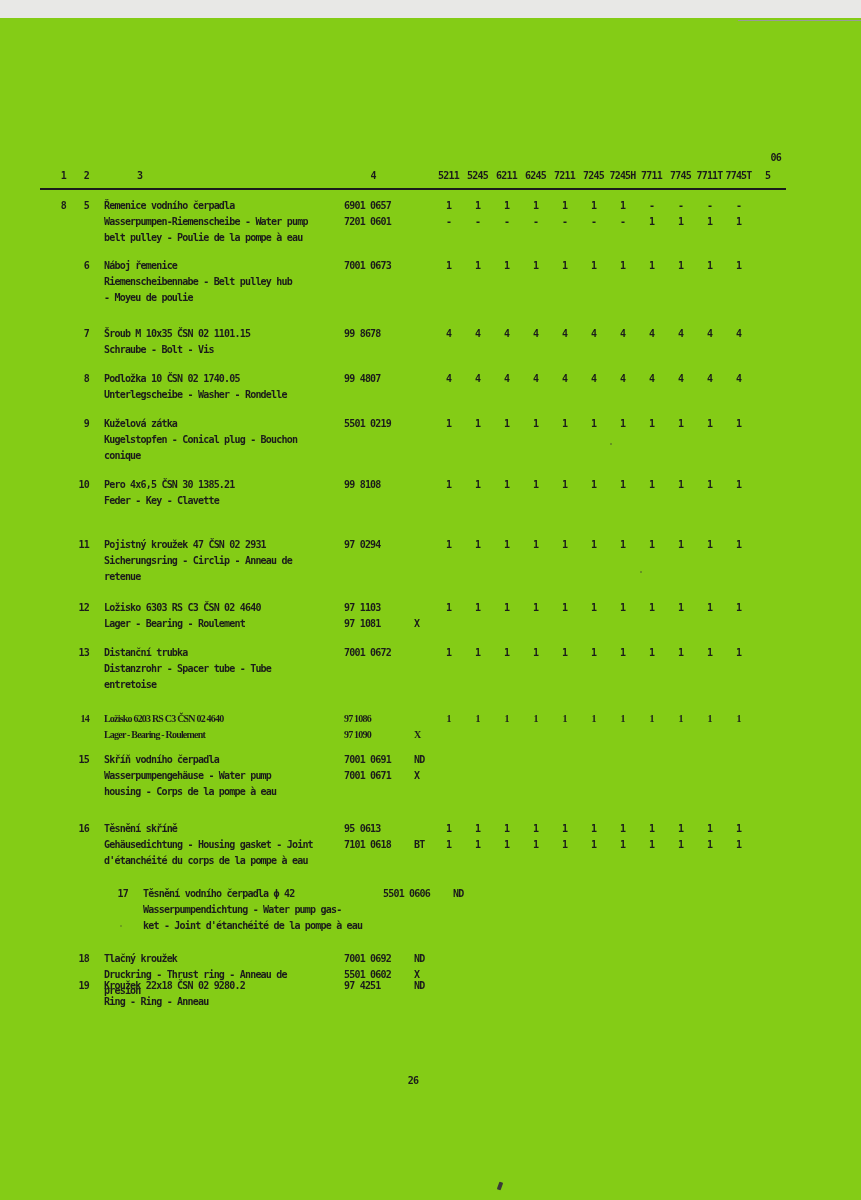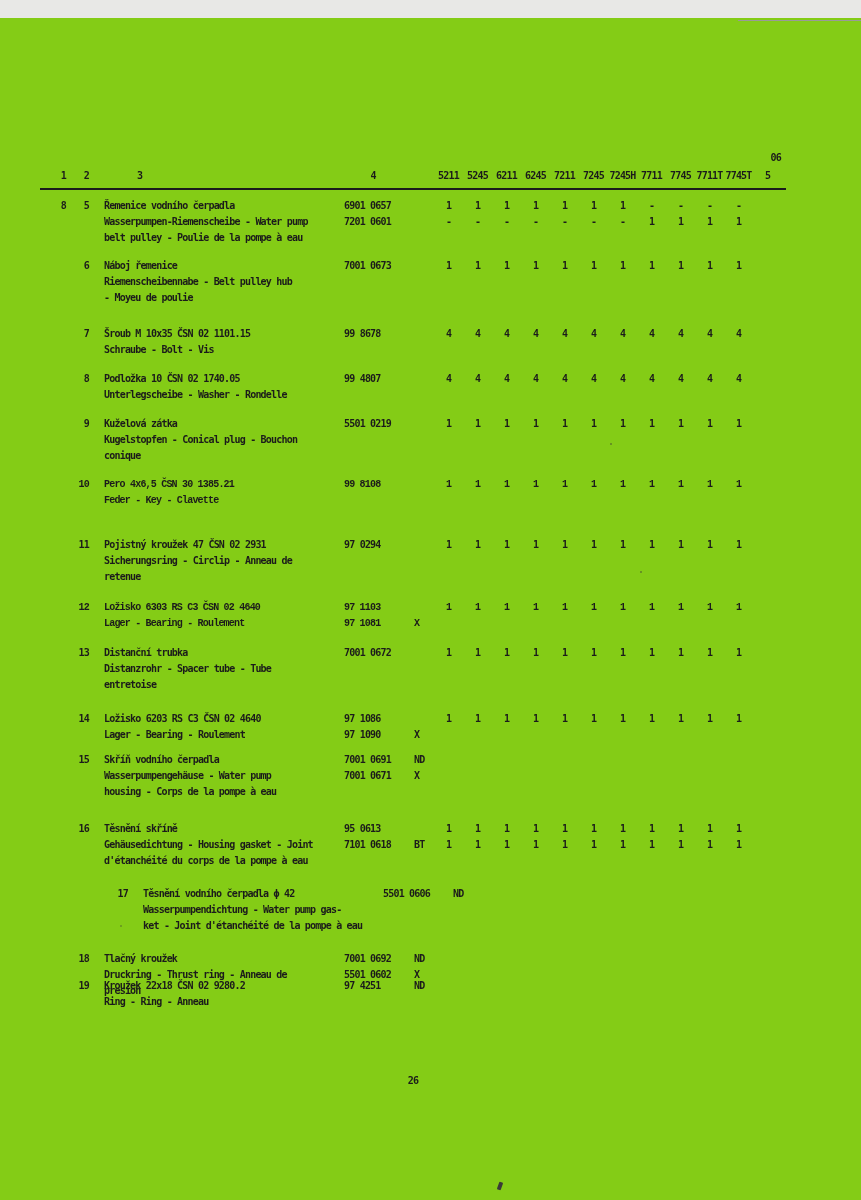--- a/index.html
+++ b/index.html
@@ -67,39 +67,39 @@
       </div>
       <div class="item" style="top: 353px;">
         <div class="grid"><span class="c-g"></span><span class="c-n">8</span><span class="c-desc">Podložka 10 ČSN 02 1740.05</span><span class="c-part">99 4807</span><span class="c-flag"></span><span class="c-q">4</span><span class="c-q">4</span><span class="c-q">4</span><span class="c-q">4</span><span class="c-q">4</span><span class="c-q">4</span><span class="c-q">4</span><span class="c-q">4</span><span class="c-q">4</span><span class="c-q">4</span><span class="c-q">4</span><span class="c-q"></span></div>
         <div class="grid"><span class="c-g"></span><span class="c-n"></span><span class="c-desc">Unterlegscheibe - Washer - Rondelle</span><span class="c-part"></span><span class="c-flag"></span><span class="c-q"></span><span class="c-q"></span><span class="c-q"></span><span class="c-q"></span><span class="c-q"></span><span class="c-q"></span><span class="c-q"></span><span class="c-q"></span><span class="c-q"></span><span class="c-q"></span><span class="c-q"></span><span class="c-q"></span></div>
       </div>
       <div class="item" style="top: 398px;">
         <div class="grid"><span class="c-g"></span><span class="c-n">9</span><span class="c-desc">Kuželová zátka</span><span class="c-part">5501 0219</span><span class="c-flag"></span><span class="c-q">1</span><span class="c-q">1</span><span class="c-q">1</span><span class="c-q">1</span><span class="c-q">1</span><span class="c-q">1</span><span class="c-q">1</span><span class="c-q">1</span><span class="c-q">1</span><span class="c-q">1</span><span class="c-q">1</span><span class="c-q"></span></div>
         <div class="grid"><span class="c-g"></span><span class="c-n"></span><span class="c-desc">Kugelstopfen - Conical plug - Bouchon</span><span class="c-part"></span><span class="c-flag"></span><span class="c-q"></span><span class="c-q"></span><span class="c-q"></span><span class="c-q"></span><span class="c-q"></span><span class="c-q"></span><span class="c-q"></span><span class="c-q"></span><span class="c-q"></span><span class="c-q"></span><span class="c-q"></span><span class="c-q"></span></div>
         <div class="grid"><span class="c-g"></span><span class="c-n"></span><span class="c-desc">conique</span><span class="c-part"></span><span class="c-flag"></span><span class="c-q"></span><span class="c-q"></span><span class="c-q"></span><span class="c-q"></span><span class="c-q"></span><span class="c-q"></span><span class="c-q"></span><span class="c-q"></span><span class="c-q"></span><span class="c-q"></span><span class="c-q"></span><span class="c-q"></span></div>
       </div>
-      <div class="item" style="top: 459px; font-family: Liberation Mono, monospace;">
+      <div class="item" style="top: 459px;">
         <div class="grid"><span class="c-g"></span><span class="c-n">10</span><span class="c-desc">Pero 4x6,5 ČSN 30 1385.21</span><span class="c-part">99 8108</span><span class="c-flag"></span><span class="c-q">1</span><span class="c-q">1</span><span class="c-q">1</span><span class="c-q">1</span><span class="c-q">1</span><span class="c-q">1</span><span class="c-q">1</span><span class="c-q">1</span><span class="c-q">1</span><span class="c-q">1</span><span class="c-q">1</span><span class="c-q"></span></div>
         <div class="grid"><span class="c-g"></span><span class="c-n"></span><span class="c-desc">Feder - Key - Clavette</span><span class="c-part"></span><span class="c-flag"></span><span class="c-q"></span><span class="c-q"></span><span class="c-q"></span><span class="c-q"></span><span class="c-q"></span><span class="c-q"></span><span class="c-q"></span><span class="c-q"></span><span class="c-q"></span><span class="c-q"></span><span class="c-q"></span><span class="c-q"></span></div>
       </div>
       <div class="item" style="top: 519px;">
         <div class="grid"><span class="c-g"></span><span class="c-n">11</span><span class="c-desc">Pojistný kroužek 47 ČSN 02 2931</span><span class="c-part">97 0294</span><span class="c-flag"></span><span class="c-q">1</span><span class="c-q">1</span><span class="c-q">1</span><span class="c-q">1</span><span class="c-q">1</span><span class="c-q">1</span><span class="c-q">1</span><span class="c-q">1</span><span class="c-q">1</span><span class="c-q">1</span><span class="c-q">1</span><span class="c-q"></span></div>
         <div class="grid"><span class="c-g"></span><span class="c-n"></span><span class="c-desc">Sicherungsring - Circlip - Anneau de</span><span class="c-part"></span><span class="c-flag"></span><span class="c-q"></span><span class="c-q"></span><span class="c-q"></span><span class="c-q"></span><span class="c-q"></span><span class="c-q"></span><span class="c-q"></span><span class="c-q"></span><span class="c-q"></span><span class="c-q"></span><span class="c-q"></span><span class="c-q"></span></div>
         <div class="grid"><span class="c-g"></span><span class="c-n"></span><span class="c-desc">retenue</span><span class="c-part"></span><span class="c-flag"></span><span class="c-q"></span><span class="c-q"></span><span class="c-q"></span><span class="c-q"></span><span class="c-q"></span><span class="c-q"></span><span class="c-q"></span><span class="c-q"></span><span class="c-q"></span><span class="c-q"></span><span class="c-q"></span><span class="c-q"></span></div>
       </div>
-      <div class="item" style="top: 582px; font-family: Liberation Mono, monospace;">
+      <div class="item" style="top: 582px;">
         <div class="grid"><span class="c-g"></span><span class="c-n">12</span><span class="c-desc">Ložisko 6303 RS C3 ČSN 02 4640</span><span class="c-part">97 1103</span><span class="c-flag"></span><span class="c-q">1</span><span class="c-q">1</span><span class="c-q">1</span><span class="c-q">1</span><span class="c-q">1</span><span class="c-q">1</span><span class="c-q">1</span><span class="c-q">1</span><span class="c-q">1</span><span class="c-q">1</span><span class="c-q">1</span><span class="c-q"></span></div>
         <div class="grid"><span class="c-g"></span><span class="c-n"></span><span class="c-desc">Lager - Bearing - Roulement</span><span class="c-part">97 1081</span><span class="c-flag">X</span><span class="c-q"></span><span class="c-q"></span><span class="c-q"></span><span class="c-q"></span><span class="c-q"></span><span class="c-q"></span><span class="c-q"></span><span class="c-q"></span><span class="c-q"></span><span class="c-q"></span><span class="c-q"></span><span class="c-q"></span></div>
       </div>
       <div class="item" style="top: 627px;">
         <div class="grid"><span class="c-g"></span><span class="c-n">13</span><span class="c-desc">Distanční trubka</span><span class="c-part">7001 0672</span><span class="c-flag"></span><span class="c-q">1</span><span class="c-q">1</span><span class="c-q">1</span><span class="c-q">1</span><span class="c-q">1</span><span class="c-q">1</span><span class="c-q">1</span><span class="c-q">1</span><span class="c-q">1</span><span class="c-q">1</span><span class="c-q">1</span><span class="c-q"></span></div>
         <div class="grid"><span class="c-g"></span><span class="c-n"></span><span class="c-desc">Distanzrohr - Spacer tube - Tube</span><span class="c-part"></span><span class="c-flag"></span><span class="c-q"></span><span class="c-q"></span><span class="c-q"></span><span class="c-q"></span><span class="c-q"></span><span class="c-q"></span><span class="c-q"></span><span class="c-q"></span><span class="c-q"></span><span class="c-q"></span><span class="c-q"></span><span class="c-q"></span></div>
         <div class="grid"><span class="c-g"></span><span class="c-n"></span><span class="c-desc">entretoise</span><span class="c-part"></span><span class="c-flag"></span><span class="c-q"></span><span class="c-q"></span><span class="c-q"></span><span class="c-q"></span><span class="c-q"></span><span class="c-q"></span><span class="c-q"></span><span class="c-q"></span><span class="c-q"></span><span class="c-q"></span><span class="c-q"></span><span class="c-q"></span></div>
       </div>
-      <div class="item" style="top: 693px;">
+      <div class="item" style="top: 693px; font-family: Liberation Serif, serif;">
         <div class="grid"><span class="c-g"></span><span class="c-n">14</span><span class="c-desc">Ložisko 6203 RS C3 ČSN 02 4640</span><span class="c-part">97 1086</span><span class="c-flag"></span><span class="c-q">1</span><span class="c-q">1</span><span class="c-q">1</span><span class="c-q">1</span><span class="c-q">1</span><span class="c-q">1</span><span class="c-q">1</span><span class="c-q">1</span><span class="c-q">1</span><span class="c-q">1</span><span class="c-q">1</span><span class="c-q"></span></div>
         <div class="grid"><span class="c-g"></span><span class="c-n"></span><span class="c-desc">Lager - Bearing - Roulement</span><span class="c-part">97 1090</span><span class="c-flag">X</span><span class="c-q"></span><span class="c-q"></span><span class="c-q"></span><span class="c-q"></span><span class="c-q"></span><span class="c-q"></span><span class="c-q"></span><span class="c-q"></span><span class="c-q"></span><span class="c-q"></span><span class="c-q"></span><span class="c-q"></span></div>
       </div>
       <div class="item" style="top: 734px;">
         <div class="grid"><span class="c-g"></span><span class="c-n">15</span><span class="c-desc">Skříň vodního čerpadla</span><span class="c-part">7001 0691</span><span class="c-flag">ND</span><span class="c-q"></span><span class="c-q"></span><span class="c-q"></span><span class="c-q"></span><span class="c-q"></span><span class="c-q"></span><span class="c-q"></span><span class="c-q"></span><span class="c-q"></span><span class="c-q"></span><span class="c-q"></span><span class="c-q"></span></div>
         <div class="grid"><span class="c-g"></span><span class="c-n"></span><span class="c-desc">Wasserpumpengehäuse - Water pump</span><span class="c-part">7001 0671</span><span class="c-flag">X</span><span class="c-q"></span><span class="c-q"></span><span class="c-q"></span><span class="c-q"></span><span class="c-q"></span><span class="c-q"></span><span class="c-q"></span><span class="c-q"></span><span class="c-q"></span><span class="c-q"></span><span class="c-q"></span><span class="c-q"></span></div>
         <div class="grid"><span class="c-g"></span><span class="c-n"></span><span class="c-desc">housing - Corps de la pompe à eau</span><span class="c-part"></span><span class="c-flag"></span><span class="c-q"></span><span class="c-q"></span><span class="c-q"></span><span class="c-q"></span><span class="c-q"></span><span class="c-q"></span><span class="c-q"></span><span class="c-q"></span><span class="c-q"></span><span class="c-q"></span><span class="c-q"></span><span class="c-q"></span></div>
       </div>
       <div class="item" style="top: 803px;">
         <div class="grid"><span class="c-g"></span><span class="c-n">16</span><span class="c-desc">Těsnění skříně</span><span class="c-part">95 0613</span><span class="c-flag"></span><span class="c-q">1</span><span class="c-q">1</span><span class="c-q">1</span><span class="c-q">1</span><span class="c-q">1</span><span class="c-q">1</span><span class="c-q">1</span><span class="c-q">1</span><span class="c-q">1</span><span class="c-q">1</span><span class="c-q">1</span><span class="c-q"></span></div>

